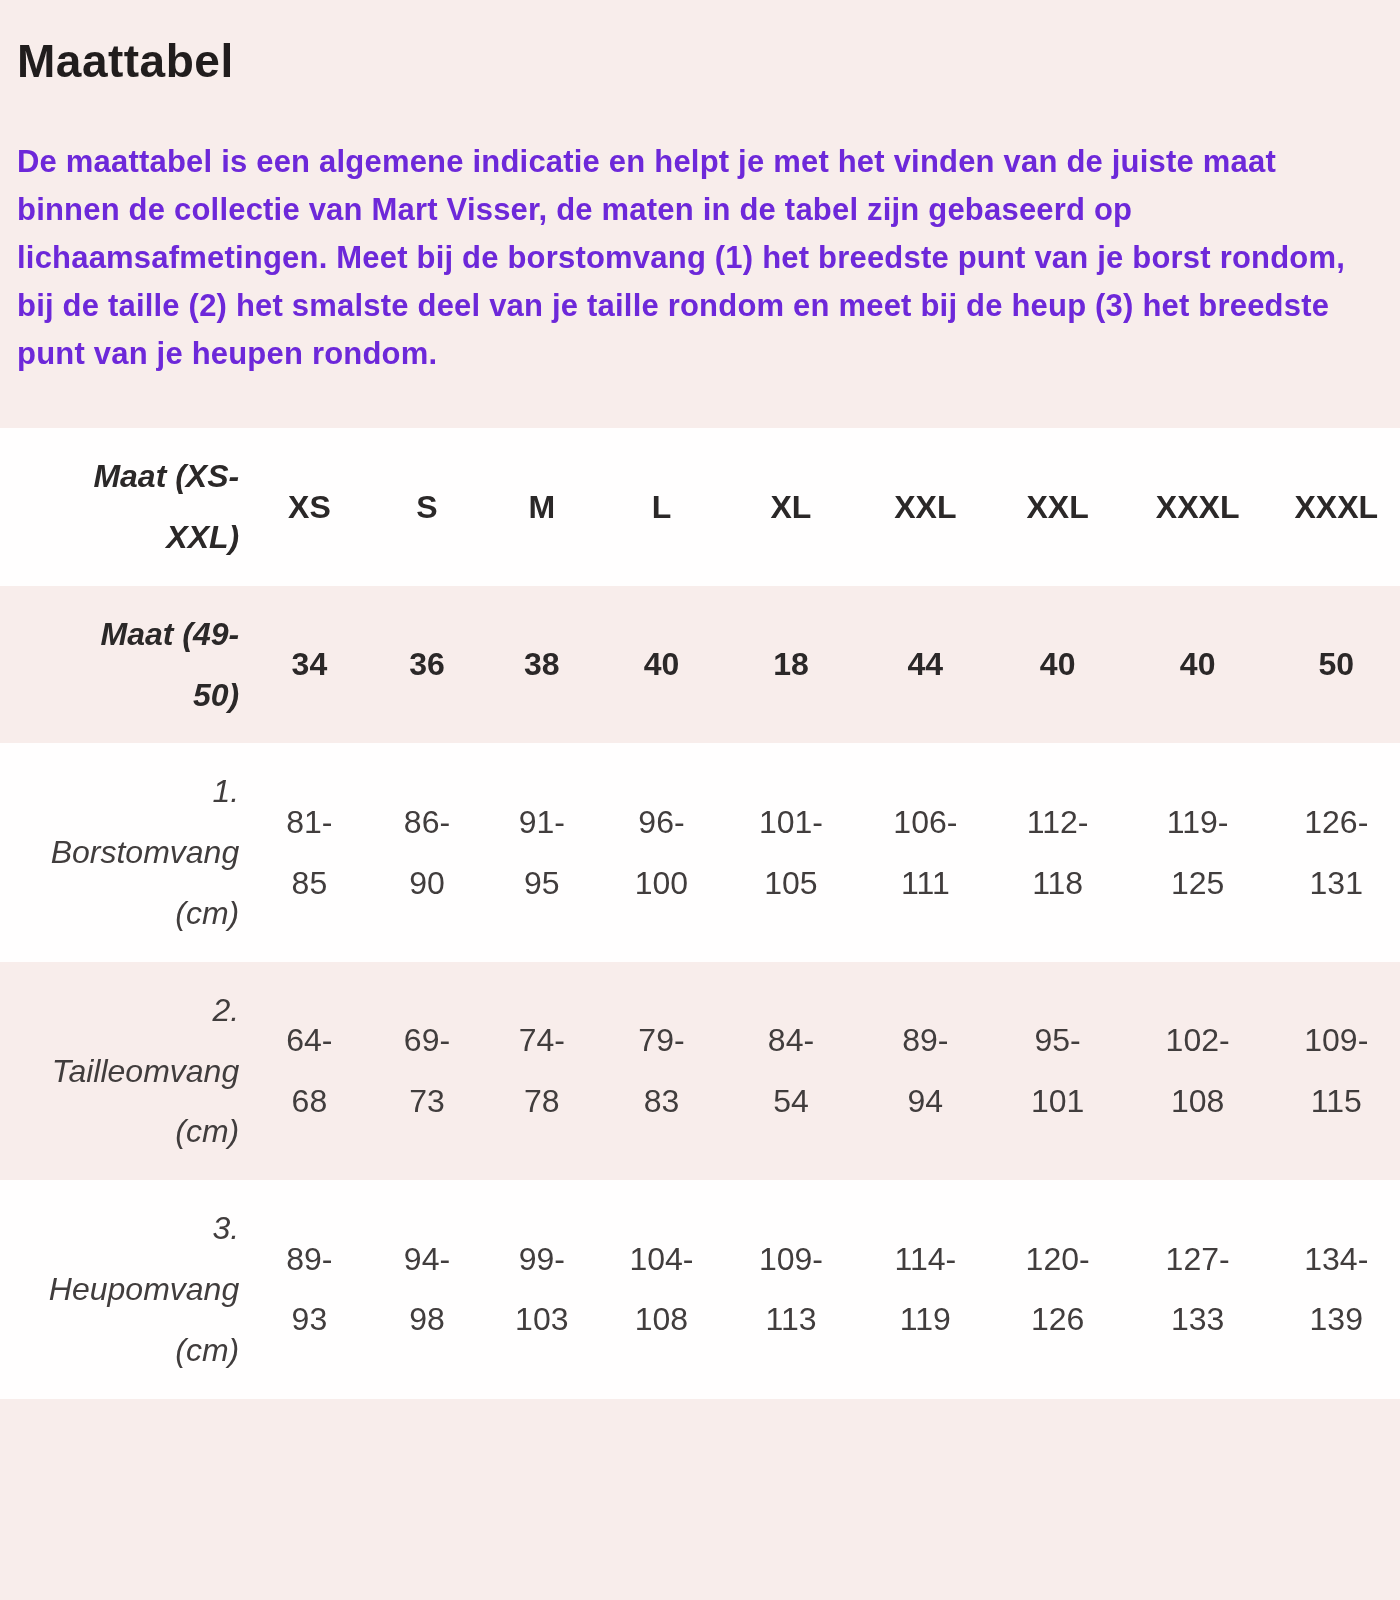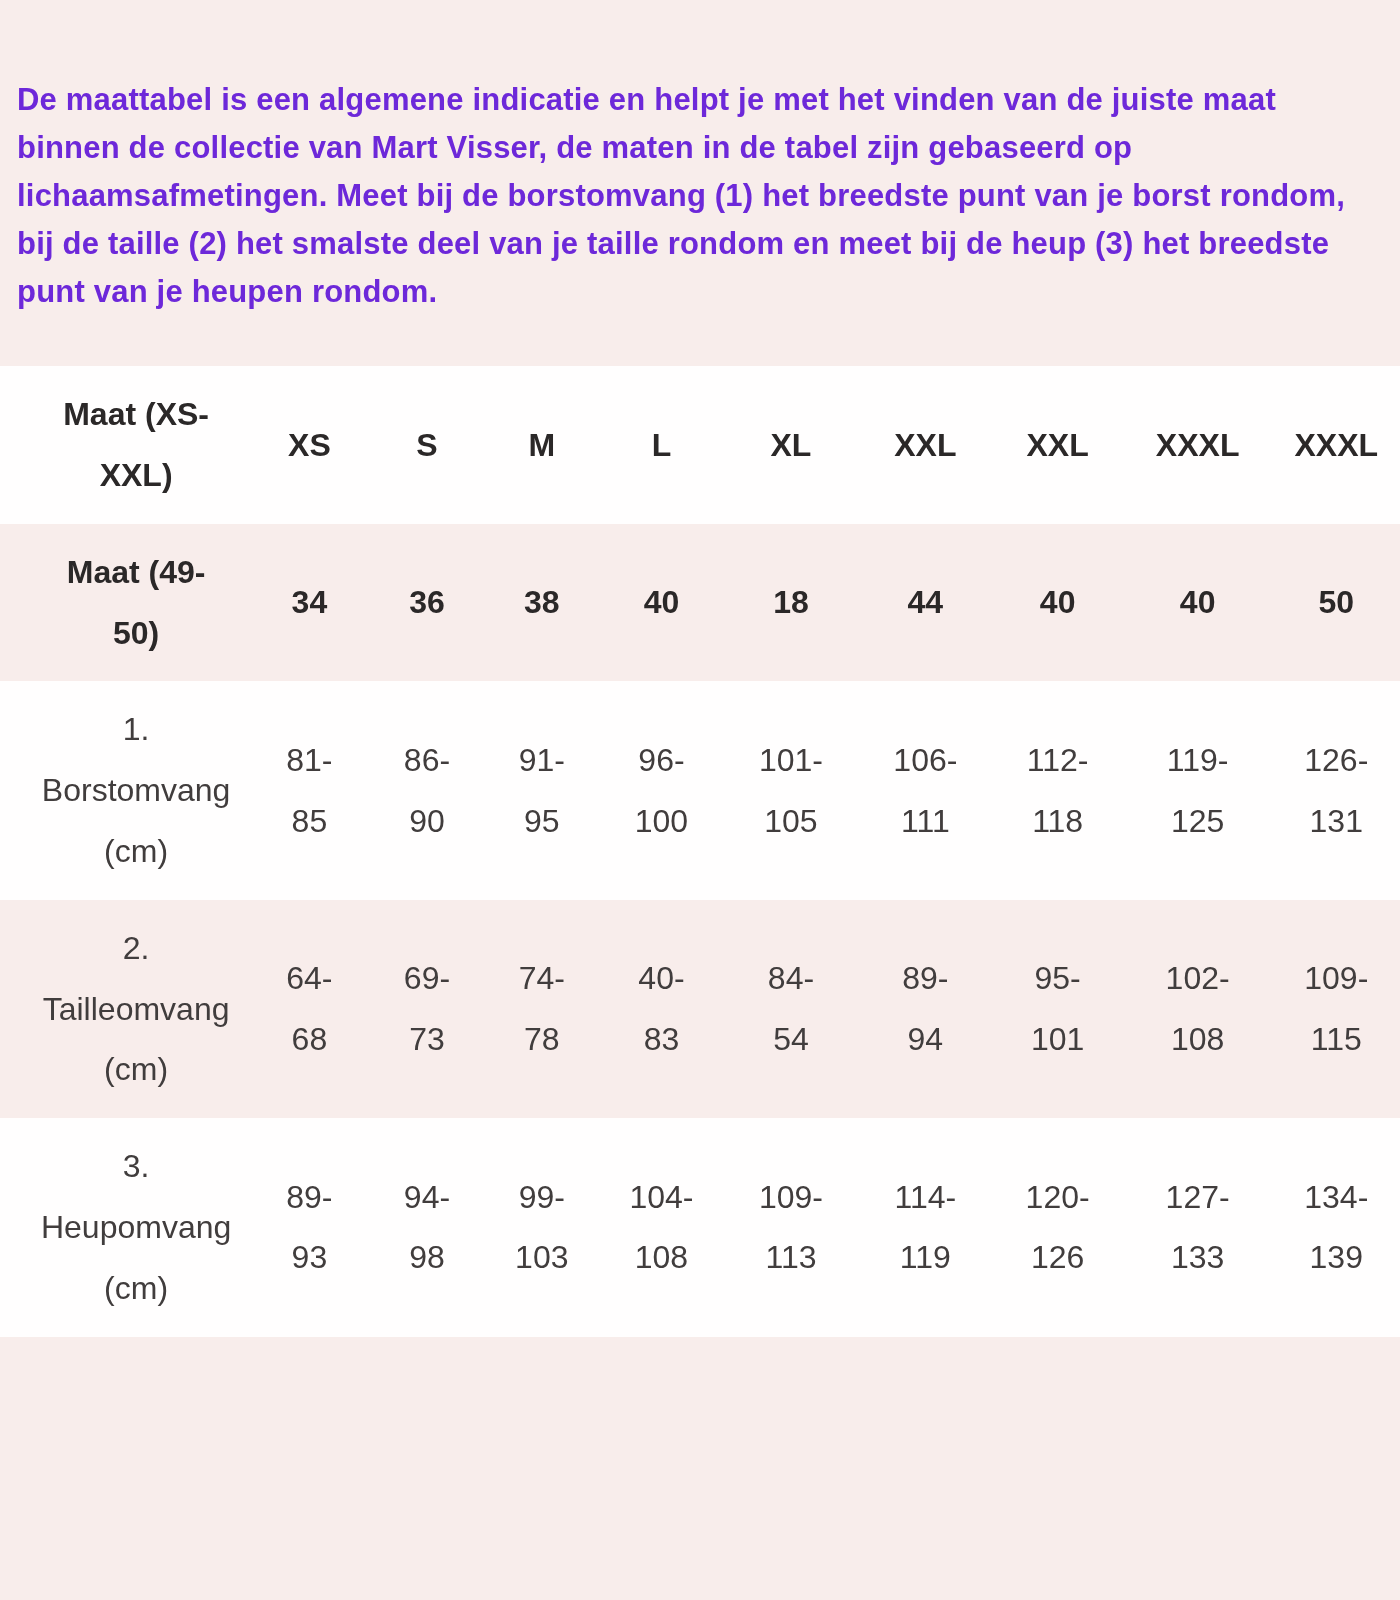--- a/index.html
+++ b/index.html
@@ -45,33 +45,35 @@
   }
   .size-table td {
     white-space: pre-line;
     line-height: 1.9;
     padding: 18px 6px;
     text-align: center;
     vertical-align: middle;
     word-wrap: break-word;
   }
   .size-table td.label-cell {
-    text-align: center;
+    text-align: right;
     padding-left: 33px;
     padding-right: 10px;
+    font-style: italic;
   }
   tr.row-white { background: #fffefe; }
   tr.row-pink  { background: #f8edeb; }
   tr.row-emph  { font-weight: 700; color: #2b2828; }
   tr.row-plain { font-weight: 400; color: #413d3d; }
 </style>
 </head>
 <body>
 
 <div class="intro">
+  <h1 class="page-title">Maattabel</h1>
   <p class="first">De maattabel is een algemene indicatie en helpt je met het vinden van de juiste maat binnen de collectie van Mart Visser, de maten in de tabel zijn gebaseerd op lichaamsafmetingen. Meet bij de borstomvang (1) het breedste punt van je borst rondom, bij de taille (2) het smalste deel van je taille rondom en meet bij de heup (3) het breedste punt van je heupen rondom.</p>
 </div>
 
 <table class="size-table">
   <colgroup>
     <col style="width:17.8%">
     <col style="width:8.6%">
     <col style="width:8.2%">
     <col style="width:8.2%">
     <col style="width:8.9%">
@@ -134,21 +136,21 @@
     <tr class="row-pink row-plain">
       <td class="label-cell">2.
 Tailleomvang
 (cm)</td>
       <td>64-
 68</td>
       <td>69-
 73</td>
       <td>74-
 78</td>
-      <td>40-
+      <td>79-
 83</td>
       <td>84-
 54</td>
       <td>89-
 94</td>
       <td>95-
 101</td>
       <td>102-
 108</td>
       <td>109-

